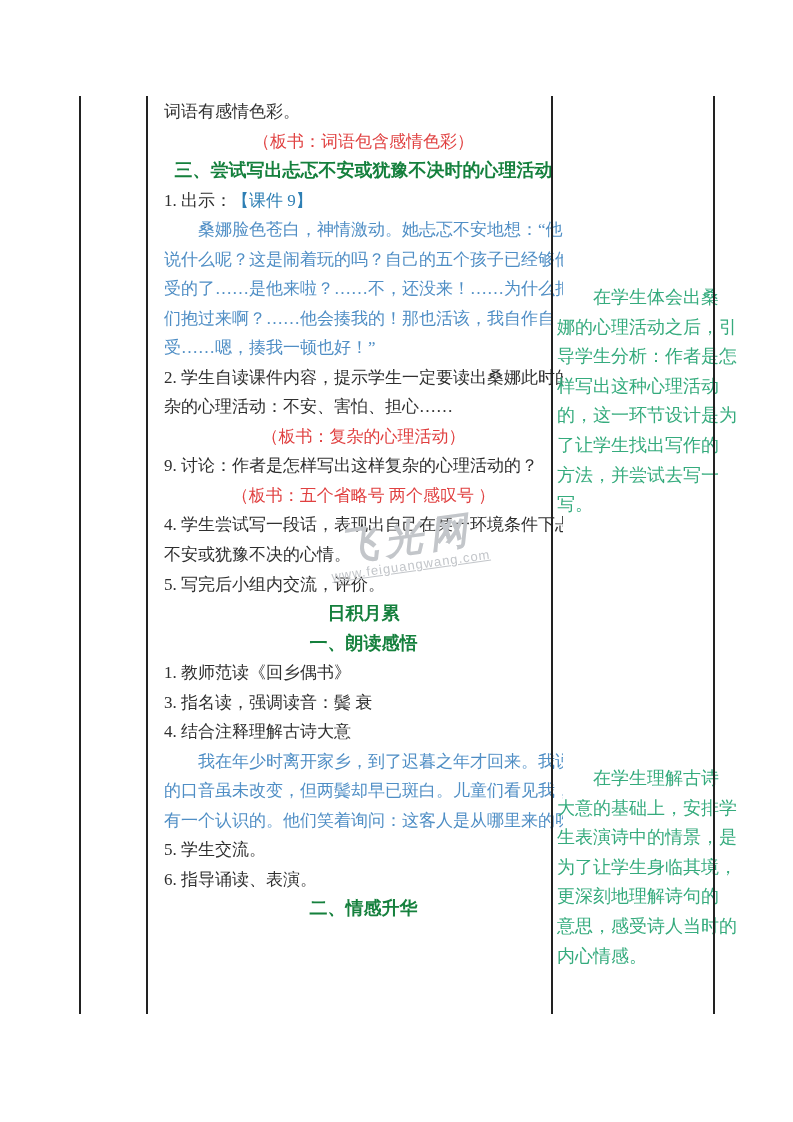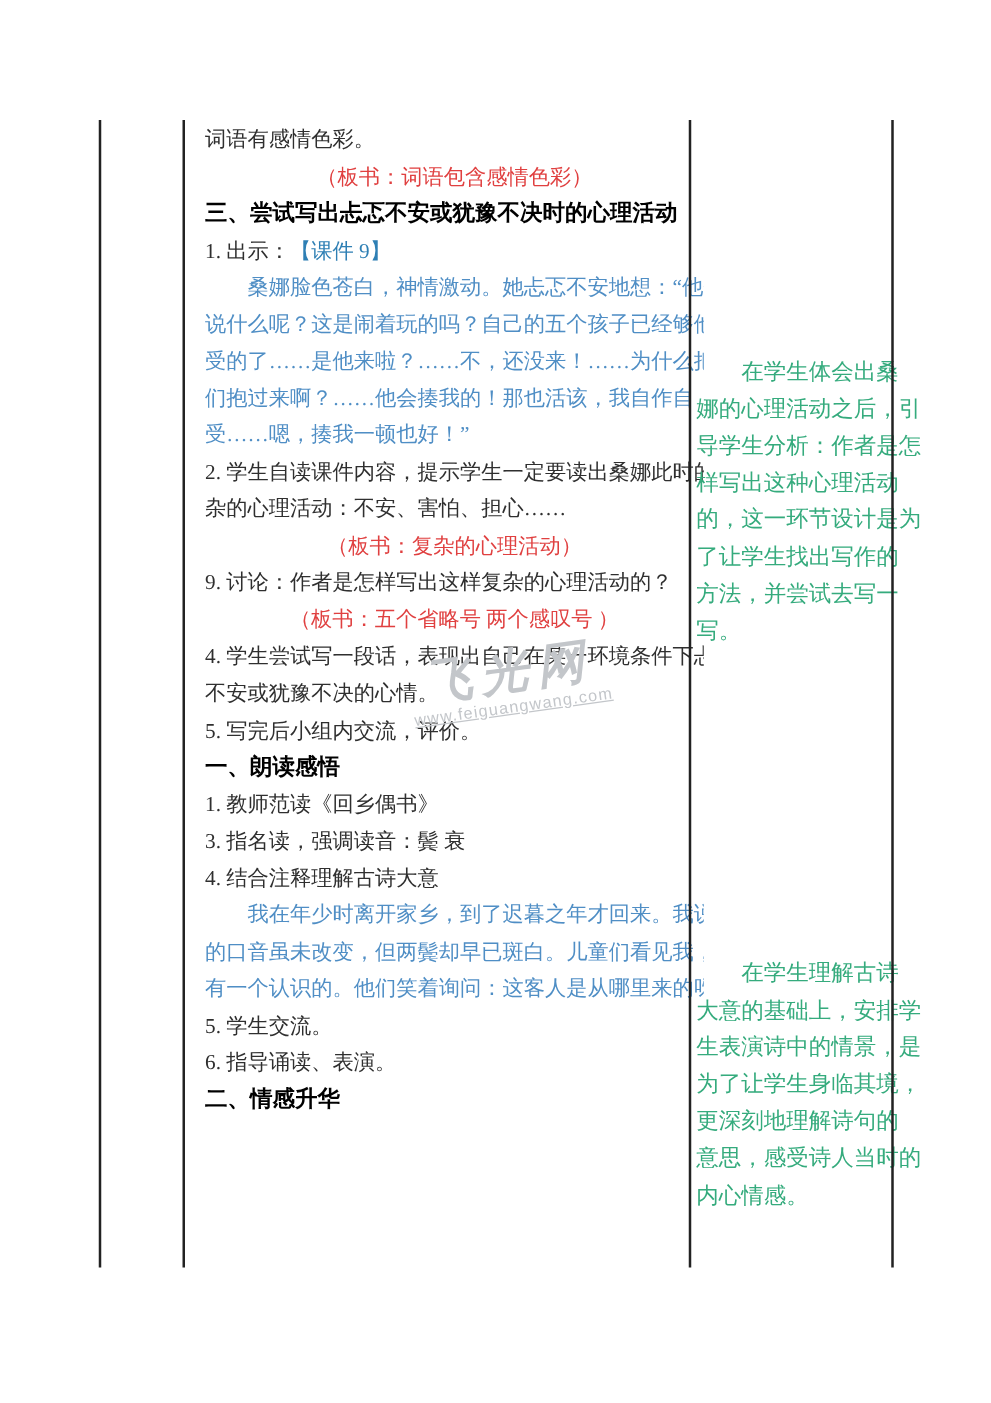--- a/index.html
+++ b/index.html
@@ -25,21 +25,21 @@
     position:absolute;left:164px;top:97px;width:399px;height:917px;
     overflow:hidden;z-index:1;
   }
   .para{
     margin:0;
     font-size:17px;
     line-height:29.53px;
     color:var(--c-text,#2f2f2f);
     white-space:pre;
   }
-  .para.bold{font-weight:bold;font-size:18px;color:#000000;}
+  .para.bold{font-weight:bold;font-size:18px;color:#15803d;text-align:center;}
   .para .red, .para.red{color:var(--c-red,#e04040);text-align:center;}
   .para .blue, .para.blue{color:var(--c-blue,#4f8ec5);}
   .para .courseware{color:var(--c-cw,#2e7fb4);}
 
   .note{
     position:absolute;left:557px;width:160px;
     font-size:18px;line-height:29.6px;
     color:var(--c-green,#35ab7d);
     white-space:pre;z-index:1;
   }
@@ -83,20 +83,21 @@
 们抱过来啊？……他会揍我的！那也活该，我自作自
 受……嗯，揍我一顿也好！”</span></p>
       <p class="para normal"><span>2. 学生自读课件内容，提示学生一定要读出桑娜此时的复
 杂的心理活动：不安、害怕、担心……</span></p>
       <p class="para red"><span class="red">（板书：复杂的心理活动）</span></p>
       <p class="para normal"><span>9. 讨论：作者是怎样写出这样复杂的心理活动的？</span></p>
       <p class="para red"><span class="red">（板书：五个省略号 两个感叹号 ）</span></p>
       <p class="para normal"><span>4. 学生尝试写一段话，表现出自己在某一环境条件下忐忑
 不安或犹豫不决的心情。</span></p>
       <p class="para normal"><span>5. 写完后小组内交流，评价。</span></p>
+      <p class="para bold"><span>日积月累</span></p>
       <p class="para bold"><span>一、朗读感悟</span></p>
       <p class="para normal"><span>1. 教师范读《回乡偶书》</span></p>
       <p class="para normal"><span>3. 指名读，强调读音：鬓 衰</span></p>
       <p class="para normal"><span>4. 结合注释理解古诗大意</span></p>
       <p class="para normal"><span class="blue">　　我在年少时离开家乡，到了迟暮之年才回来。我说话
 的口音虽未改变，但两鬓却早已斑白。儿童们看见我，没
 有一个认识的。他们笑着询问：这客人是从哪里来的呀？</span></p>
       <p class="para normal"><span>5. 学生交流。</span></p>
       <p class="para normal"><span>6. 指导诵读、表演。</span></p>
       <p class="para bold"><span>二、情感升华</span></p>

